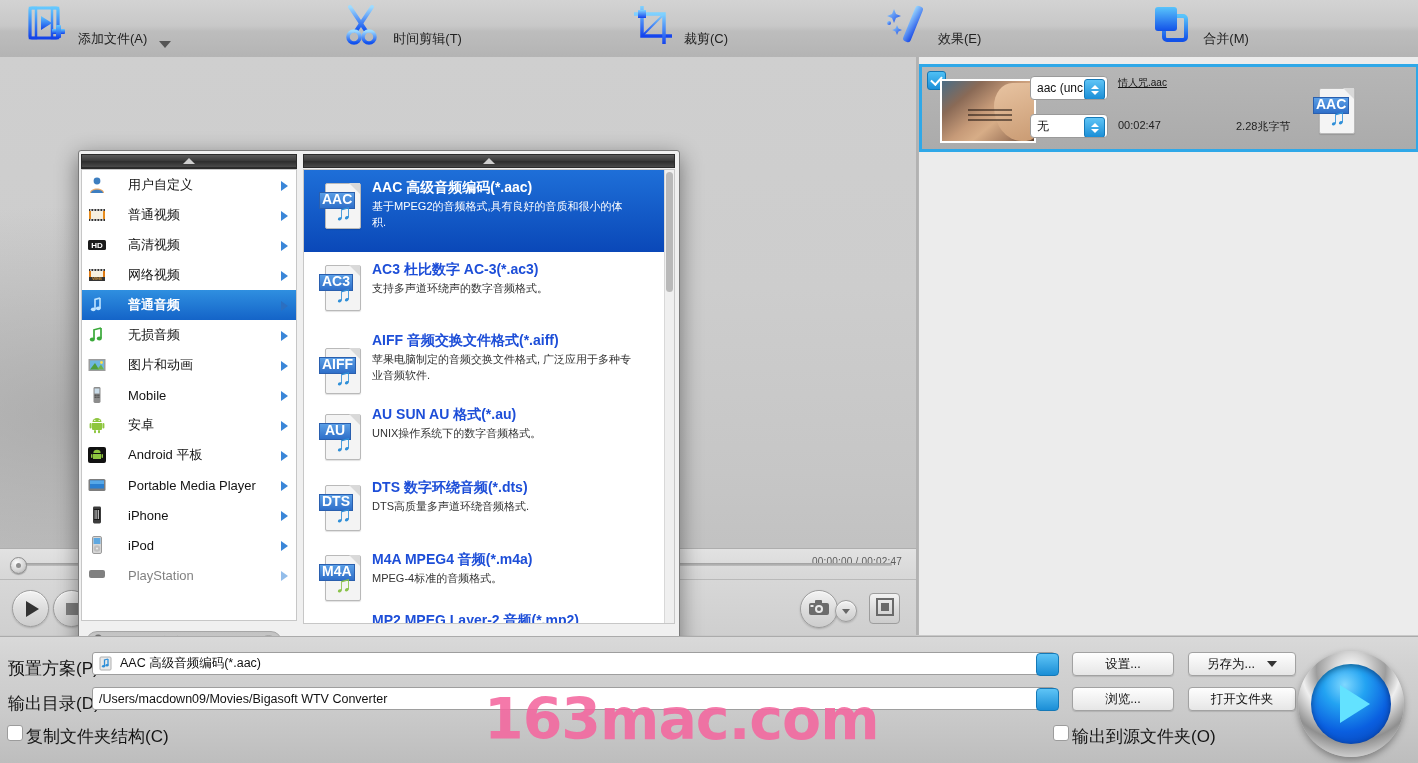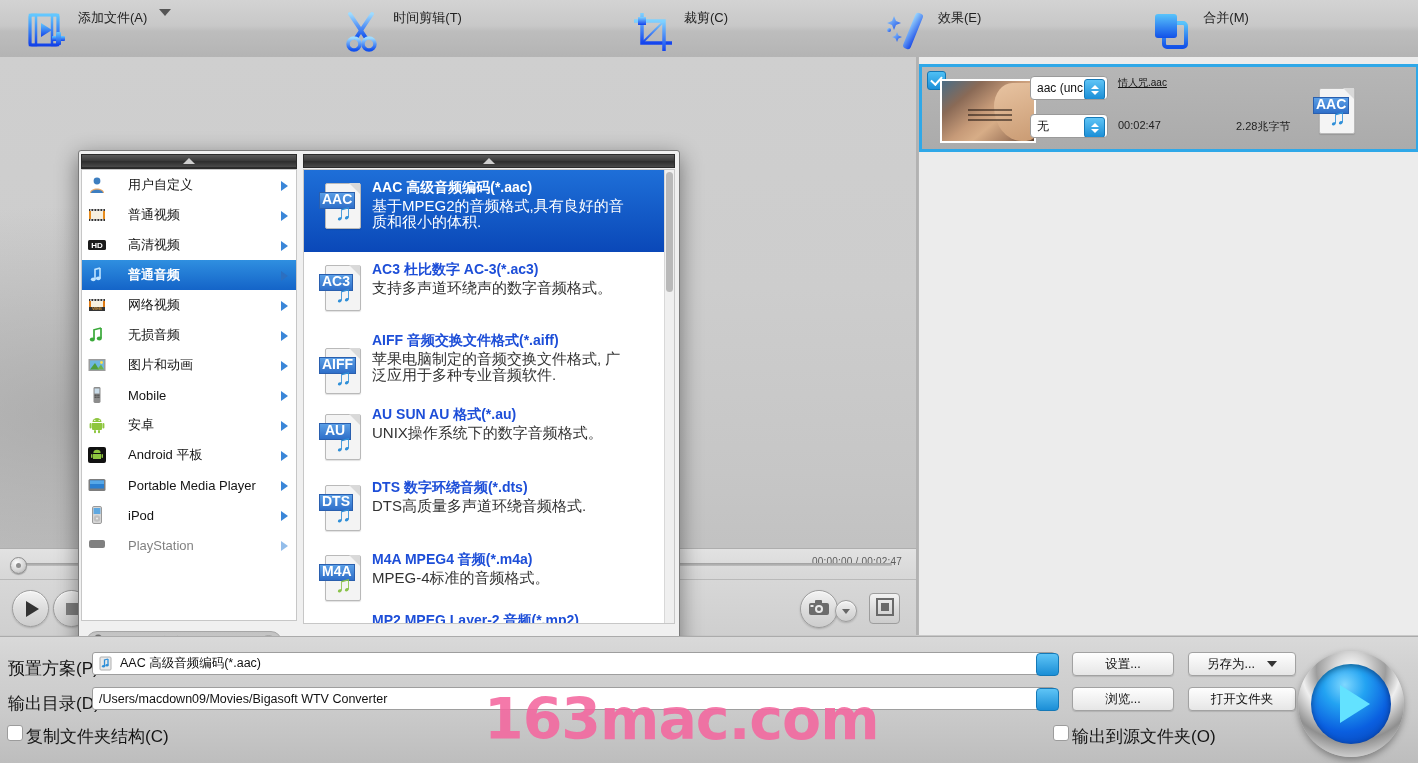--- a/index.html
+++ b/index.html
@@ -11,21 +11,21 @@
     -webkit-font-smoothing:antialiased;
   }
 
   
   #toolbar{
     position:absolute;left:0;top:0;width:1418px;height:57px;
     background:linear-gradient(to bottom,#d3d3d3 0%,#c8c8c8 45%,#bdbdbd 55%,#b4b4b4 100%);
     border-bottom:1px solid #9a9a9a;
     display:flex;align-items:center;
   }
-  .tb-item{display:flex;align-items:flex-start;height:39px;padding:0 10px;cursor:default;}
+  .tb-item{display:flex;align-items:flex-end;height:39px;padding:0 10px;cursor:default;}
   .tb-ico{width:46px;height:46px;display:flex;align-items:center;justify-content:center;}
   .tb-label{font-size:13px;color:#222;margin-left:8px;white-space:nowrap;}
   .tb-caret{margin-left:12px;width:0;height:0;border-left:6px solid transparent;border-right:6px solid transparent;border-top:7px solid #555;}
 
   
   #preview{
     position:absolute;left:0;top:57px;width:916px;height:578px;
     background:
       radial-gradient(ellipse 700px 300px at 10% 62%, rgba(150,150,150,.55) 0%, rgba(150,150,150,0) 70%),
       linear-gradient(to bottom,#cfcfcf 0%,#cdcdcd 40%,#c6c6c6 72%,#bdbdbd 100%);
@@ -131,21 +131,21 @@
   
   #fmt-col{position:absolute;left:224px;top:3px;width:372px;height:498px;}
   #fmt-list{position:absolute;left:0;top:15px;width:372px;height:455px;background:#fff;border:1px solid #c7c7c7;
     box-sizing:border-box;overflow:hidden;}
   .fmt{display:flex;align-items:flex-start;padding:9px 10px 9px 8px;box-sizing:border-box;position:relative;cursor:default;}
   .fmt.sel{background:linear-gradient(to bottom,#1e6fd8,#0a48b8);}
   .fmt.sel .fmt-title,.fmt.sel .fmt-desc{color:#fff;}
   .fmt-ico{width:56px;flex:none;display:flex;justify-content:center;padding-top:2px;}
   .fmt-txt{padding-left:4px;}
   .fmt-title{font-size:14px;font-weight:bold;color:#1d4ed8;line-height:17px;white-space:nowrap;}
-  .fmt-desc{font-size:15px;color:#333;line-height:16px;margin-top:2px;max-width:262px;}
+  .fmt-desc{font-size:11px;color:#333;line-height:16px;margin-top:2px;max-width:262px;}
   #fmt-scroll{position:absolute;right:1px;top:16px;width:9px;height:453px;background:#efefef;border-left:1px solid #d8d8d8;}
   #fmt-scroll .thumbv{position:absolute;left:1px;top:2px;width:7px;height:120px;border-radius:4px;background:#b9b9b9;}
 
   
   .ficon{position:relative;width:42px;height:48px;}
   .ficon .page{position:absolute;left:6px;top:2px;width:34px;height:44px;background:#f4f4f4;border:1px solid #b9b9b9;
     border-radius:2px;box-shadow:0 1px 1px rgba(0,0,0,.12);}
   .ficon .fold{position:absolute;right:1px;top:2px;width:0;height:0;border-left:11px solid transparent;border-top:11px solid #d9d9d9;}
   .ficon .tag{position:absolute;left:0;top:11px;min-width:26px;height:15px;background:linear-gradient(to bottom,#5b9fe6,#2f6fc9);
     border:1px solid #2a5fae;border-radius:0;color:#fff;font-size:14px;font-weight:bold;line-height:13px;text-align:center;padding:0 2px;}
@@ -401,51 +401,51 @@
         <span class="cat-ico">
           <svg width="18" height="18" viewBox="0 0 18 18">
               <rect x="0" y="4" width="18" height="10" rx="1.5" fill="#1b1b1b"></rect>
           <text x="9" y="12" font-family="Liberation Sans" font-size="8" font-weight="bold" fill="#fff" text-anchor="middle">HD</text>
             </svg>
         </span>
         <span class="cat-label">高清视频</span>
         <span class="cat-arrow"></span>
       </div>
 
-      <div class="cat sel">
-        <span class="cat-ico">
-          <svg width="18" height="18" viewBox="0 0 18 18">
-              <path d="M12 2 L12 12 M12 2 L7 3.4 L7 13" stroke="#bfe4ff" stroke-width="1.6" fill="none"></path>
-          <ellipse cx="5.3" cy="13.3" rx="2.4" ry="1.9" fill="#bfe4ff"></ellipse>
-              <ellipse cx="10.3" cy="12.3" rx="2.4" ry="1.9" fill="#bfe4ff"></ellipse>
-            </svg>
-        </span>
-        <span class="cat-label">普通音频</span>
-        <span class="cat-arrow"></span>
-      </div>
-
       <div class="cat">
         <span class="cat-ico">
           <svg width="18" height="18" viewBox="0 0 18 18">
               <rect x="1" y="3" width="16" height="12" fill="#e07a12"></rect>
           <rect x="3" y="5" width="12" height="6" fill="#f7f0e0"></rect>
           <rect x="1" y="3" width="16" height="2" fill="#333"></rect>
               <rect x="1" y="11" width="16" height="4" fill="#333"></rect>
           <text x="9" y="14.4" font-family="Liberation Sans" font-size="4.2" fill="#ffae3a" text-anchor="middle">WEB</text>
           <rect x="2" y="3.4" width="1.6" height="1.3" fill="#fff"></rect>
               <rect x="5" y="3.4" width="1.6" height="1.3" fill="#fff"></rect>
           <rect x="8" y="3.4" width="1.6" height="1.3" fill="#fff"></rect>
               <rect x="11" y="3.4" width="1.6" height="1.3" fill="#fff"></rect>
           <rect x="14" y="3.4" width="1.6" height="1.3" fill="#fff"></rect>
             </svg>
         </span>
         <span class="cat-label">网络视频</span>
         <span class="cat-arrow"></span>
       </div>
 
+      <div class="cat sel">
+        <span class="cat-ico">
+          <svg width="18" height="18" viewBox="0 0 18 18">
+              <path d="M12 2 L12 12 M12 2 L7 3.4 L7 13" stroke="#bfe4ff" stroke-width="1.6" fill="none"></path>
+          <ellipse cx="5.3" cy="13.3" rx="2.4" ry="1.9" fill="#bfe4ff"></ellipse>
+              <ellipse cx="10.3" cy="12.3" rx="2.4" ry="1.9" fill="#bfe4ff"></ellipse>
+            </svg>
+        </span>
+        <span class="cat-label">普通音频</span>
+        <span class="cat-arrow"></span>
+      </div>
+
       <div class="cat">
         <span class="cat-ico">
           <svg width="18" height="18" viewBox="0 0 18 18">
               <path d="M13 2 L13 12 M13 2 L6 3.8 L6 13" stroke="#3aa93a" stroke-width="1.7" fill="none"></path>
           <ellipse cx="4.3" cy="13.4" rx="2.5" ry="2" fill="#3aa93a"></ellipse>
               <ellipse cx="11.3" cy="12.4" rx="2.5" ry="2" fill="#3aa93a"></ellipse>
             </svg>
         </span>
         <span class="cat-label">无损音频</span>
         <span class="cat-arrow"></span>
@@ -518,20 +518,33 @@
           <svg width="18" height="18" viewBox="0 0 18 18">
               <rect x="0.5" y="3" width="17" height="12" rx="1.5" fill="#7d7d7d"></rect>
           <rect x="2" y="4.5" width="14" height="8" fill="#2b7fd0"></rect>
           <rect x="2" y="4.5" width="14" height="3.5" fill="#56a8e8"></rect>
             </svg>
         </span>
         <span class="cat-label">Portable Media Player</span>
         <span class="cat-arrow"></span>
       </div>
 
+      <div class="cat">
+        <span class="cat-ico">
+          <svg width="18" height="18" viewBox="0 0 18 18">
+              <rect x="5" y="0.5" width="8" height="17" rx="1.4" fill="#3c3c3c"></rect>
+          <rect x="6" y="3" width="6" height="11" fill="#1b1b1b"></rect>
+          <rect x="6.6" y="4" width="1" height="9" fill="#b9b9b9"></rect>
+              <rect x="8.3" y="4" width="1" height="9" fill="#b9b9b9"></rect>
+          <rect x="10" y="4" width="1" height="9" fill="#b9b9b9"></rect>
+            </svg>
+        </span>
+        <span class="cat-label">iPhone</span>
+        <span class="cat-arrow"></span>
+      </div>
 
 
       <div class="cat">
         <span class="cat-ico">
           <svg width="18" height="18" viewBox="0 0 18 18">
               <rect x="4.5" y="0.5" width="9" height="17" rx="1.4" fill="#d6d6d6" stroke="#9a9a9a"></rect>
           <rect x="5.6" y="2" width="6.8" height="6" fill="#5fa8e0"></rect>
               <circle cx="9" cy="12.5" r="3.2" fill="#bfbfbf"></circle>
           <circle cx="9" cy="12.5" r="1.1" fill="#e8e8e8"></circle>
             </svg>

